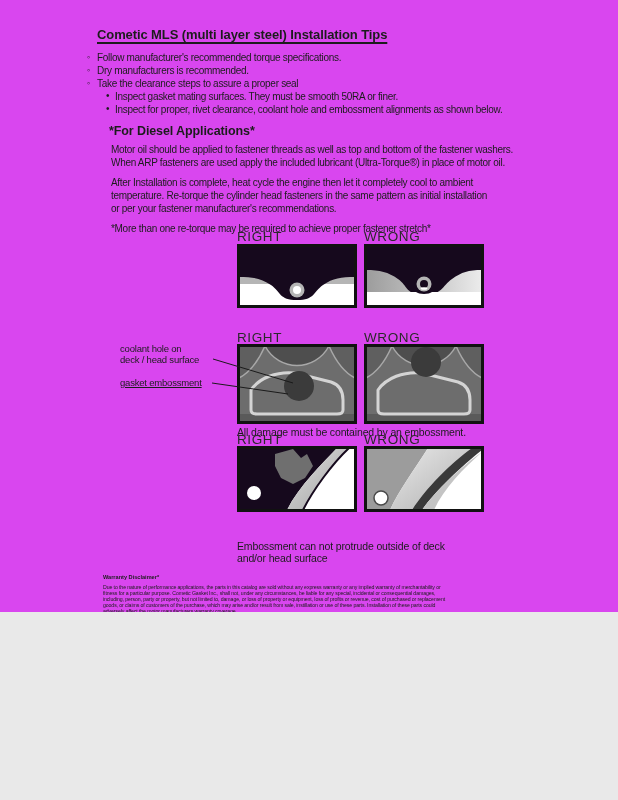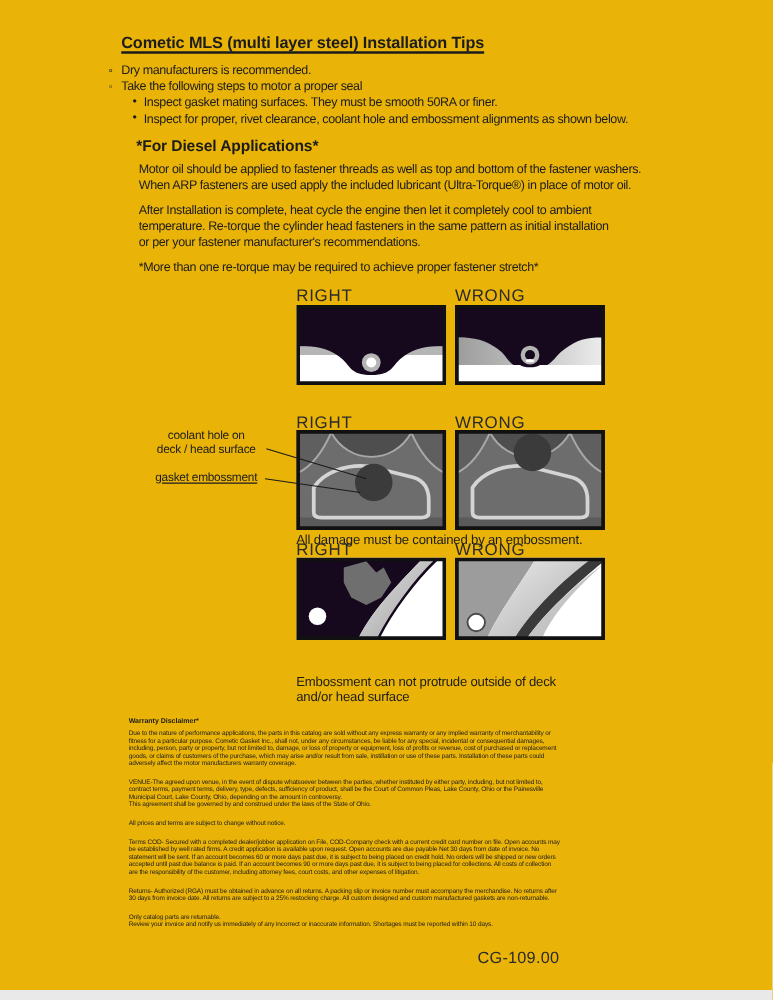--- a/index.html
+++ b/index.html
@@ -1,19 +1,19 @@
 <!DOCTYPE html>
 <html><head>
 <meta charset="utf-8">
 <style>
   html,body{margin:0;padding:0;background:#e9e9e9;}
   .page{
     position:relative;
-    width:618px;height:792px;
-    background:#eab308;
+    width:618px;height:612px;
+    background:#d946ef;
     font-family:"Liberation Sans", sans-serif;
     color:#1c1c1c;
     overflow:hidden;
     margin:0 auto;
   }
   
   .text-block{position:absolute;left:97px;top:25px;width:470px;}
   .title{
     font-size:13px;font-weight:bold;letter-spacing:-0.1px;
     text-decoration:underline;text-underline-offset:3px;text-decoration-thickness:1.5px;
@@ -29,49 +29,50 @@
   
   .diag-label{
     position:absolute;width:120px;text-align:left;
     font-size:13.5px;letter-spacing:0.6px;color:#2a2a2a;
   }
   .diag-caption{
     position:absolute;font-size:10.5px;letter-spacing:-0.15px;color:#1c1c1c;line-height:11.5px;
   }
   .panel{position:absolute;display:block;}
   .annotation{
-    position:absolute;left:120px;width:90px;text-align:center;
+    position:absolute;left:120px;width:90px;text-align:left;
     font-size:9.5px;letter-spacing:-0.2px;line-height:10.5px;color:#1c1c1c;
   }
   .pointer-lines{position:absolute;left:205px;top:350px;}
   
   .disclaimer{position:absolute;left:103px;top:574px;width:436px;}
   .disc-heading{font-size:5.6px;font-weight:bold;margin:0 0 4px 0;}
   .disc-para{font-size:5.2px;letter-spacing:-0.1px;line-height:6px;margin:0 0 9px 0;}
   
   .footer-code{position:absolute;left:382px;top:758px;font-size:13px;letter-spacing:0.2px;color:#2b2b2b;}
 </style>
 </head>
 <body>
 
 <div class="page">
 
   <div class="text-block">
     <h1 class="title">Cometic MLS (multi layer steel) Installation Tips</h1>
 
     <div class="bullet-row">
       <span class="marker">◦</span>
+      <span>Follow manufacturer's recommended torque specifications.</span>
     </div>
     <div class="bullet-row">
       <span class="marker">◦</span>
       <span>Dry manufacturers is recommended.</span>
     </div>
     <div class="bullet-row">
       <span class="marker">◦</span>
-      <span>Take the following steps to motor a proper seal</span>
+      <span>Take the clearance steps to assure a proper seal</span>
     </div>
     <div class="sub-bullet-row">
       <span class="marker">•</span>
       <span>Inspect gasket mating surfaces.  They must be smooth 50RA or finer.</span>
     </div>
     <div class="sub-bullet-row">
       <span class="marker">•</span>
       <span>Inspect for proper, rivet clearance, coolant hole and embossment alignments as shown below.</span>
     </div>
 

